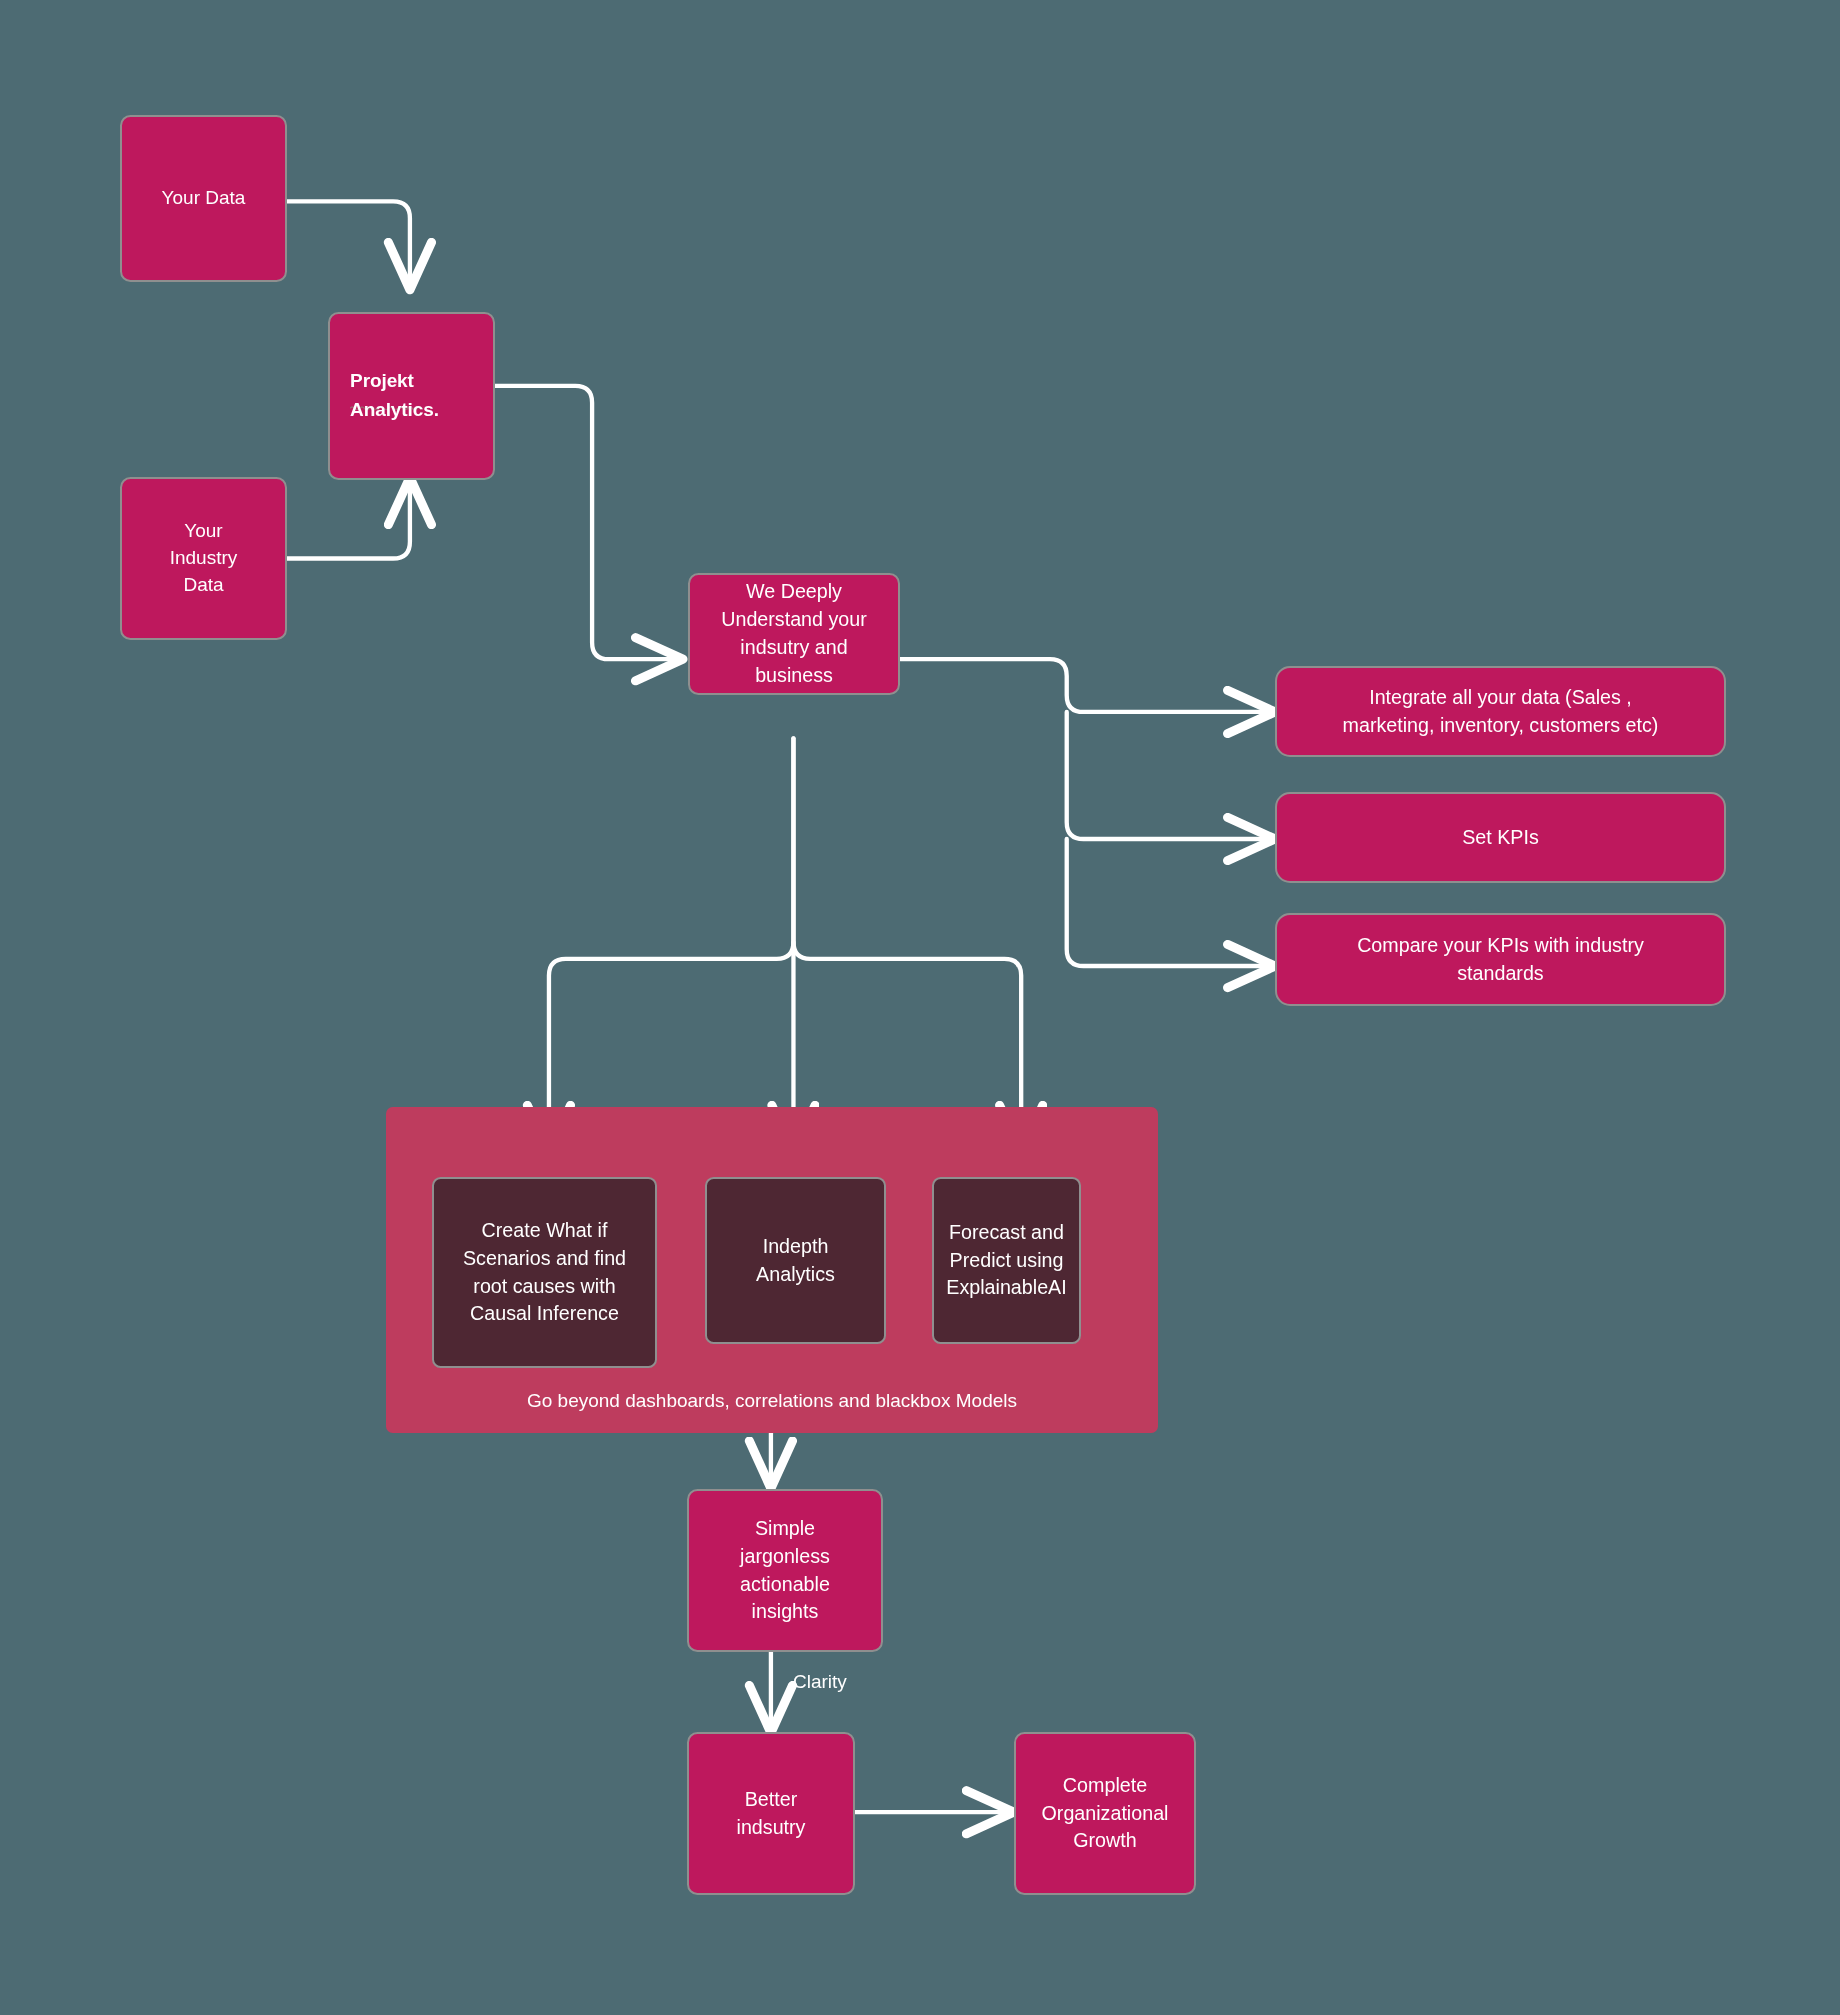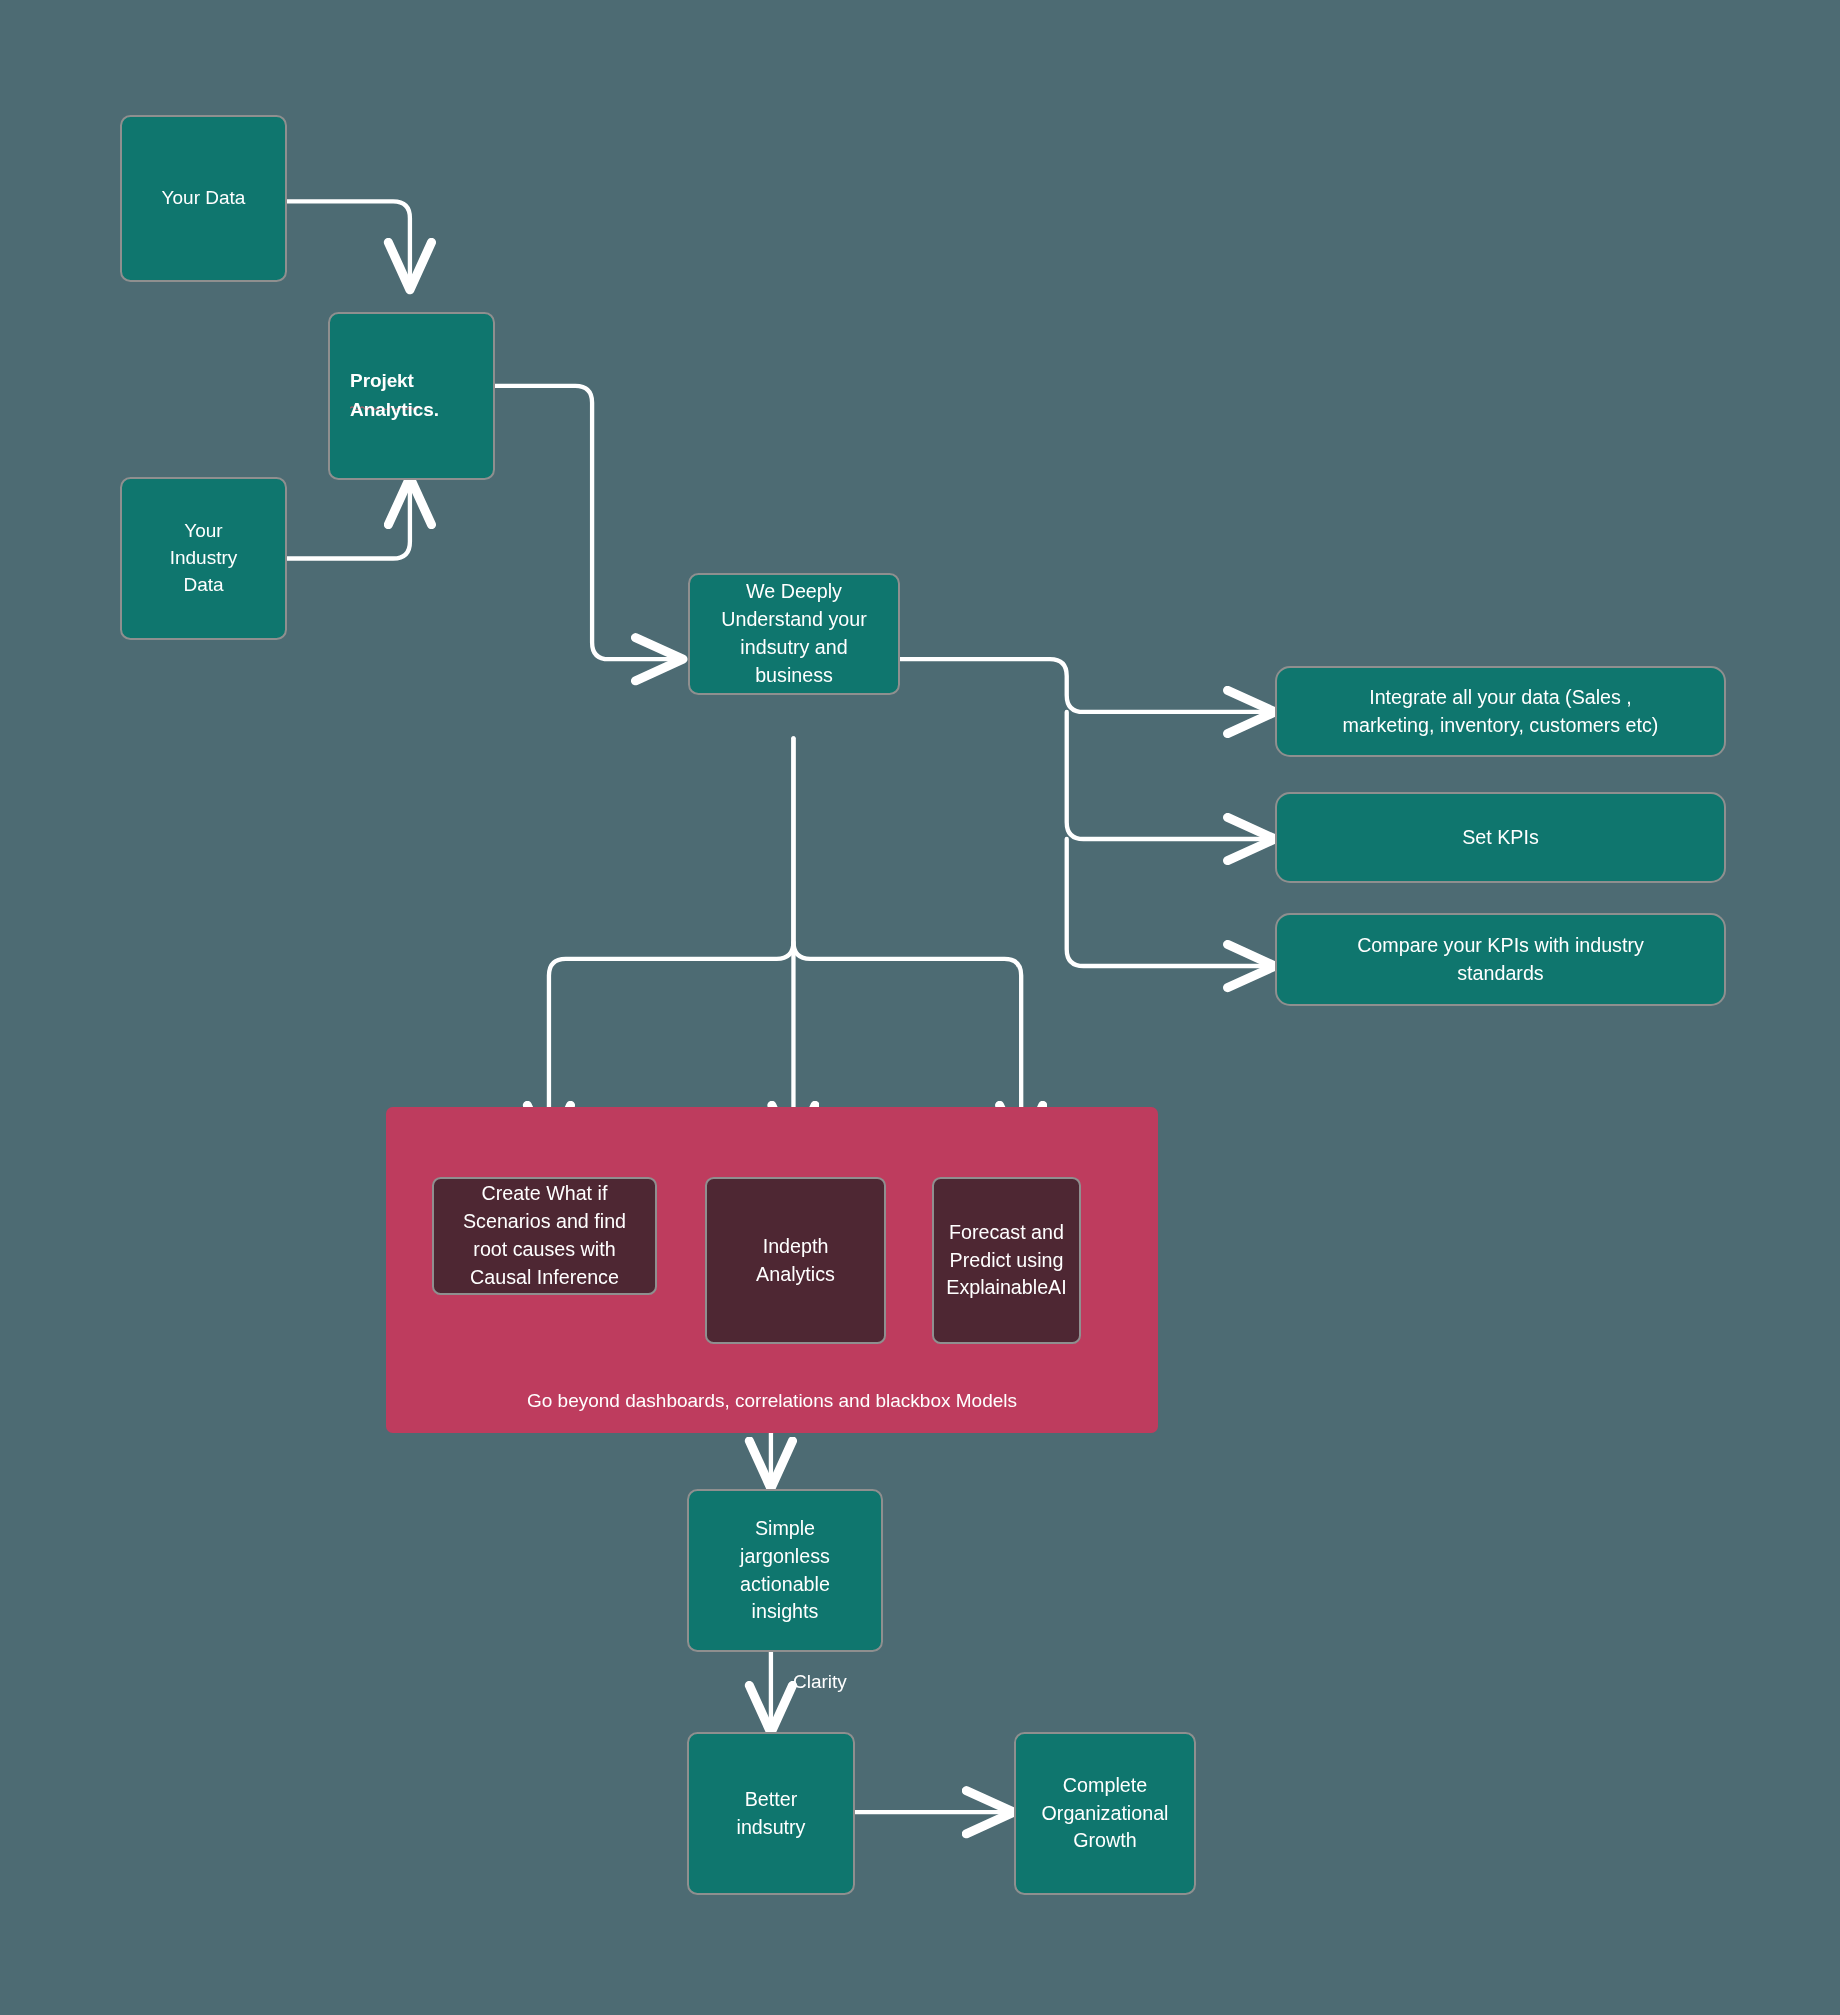--- a/index.html
+++ b/index.html
@@ -21,21 +21,21 @@
     left:0; top:0;
     width:1841px;
     height:2015px;
     pointer-events:none;
   }
 
   
   .node{
     position:absolute;
     box-sizing:border-box;
-    background:#0f766e;
+    background:#be185d;
     border:2.9px solid #8f8f8f;
     border-radius:10.5px;
     color:#ffffff;
     display:flex;
     align-items:center;
     justify-content:center;
     text-align:center;
     line-height:1.42;
     padding:4.8px 10.5px;
     font-size:19px;
@@ -160,21 +160,21 @@
 
   <div class="node wide" style="left:1275px; top:792px; width:451px; height:91px; font-size:19.7px;">
     <span style="white-space:pre-line;">Set KPIs</span>
   </div>
 
   <div class="node wide" style="left:1275px; top:913px; width:451px; height:93px; font-size:19.7px;">
     <span style="white-space:pre-line;">Compare your KPIs with industry
 standards</span>
   </div>
 
-  <div class="node plum" style="left:432px; top:1177px; width:225px; height:118px; font-size:19.7px;">
+  <div class="node plum" style="left:432px; top:1177px; width:225px; height:191px; font-size:19.7px;">
     <span style="white-space:pre-line;">Create What if
 Scenarios and find
 root causes with
 Causal Inference</span>
   </div>
 
   <div class="node plum" style="left:705px; top:1177px; width:181px; height:167px; font-size:19.7px;">
     <span style="white-space:pre-line;">Indepth
 Analytics</span>
   </div>

